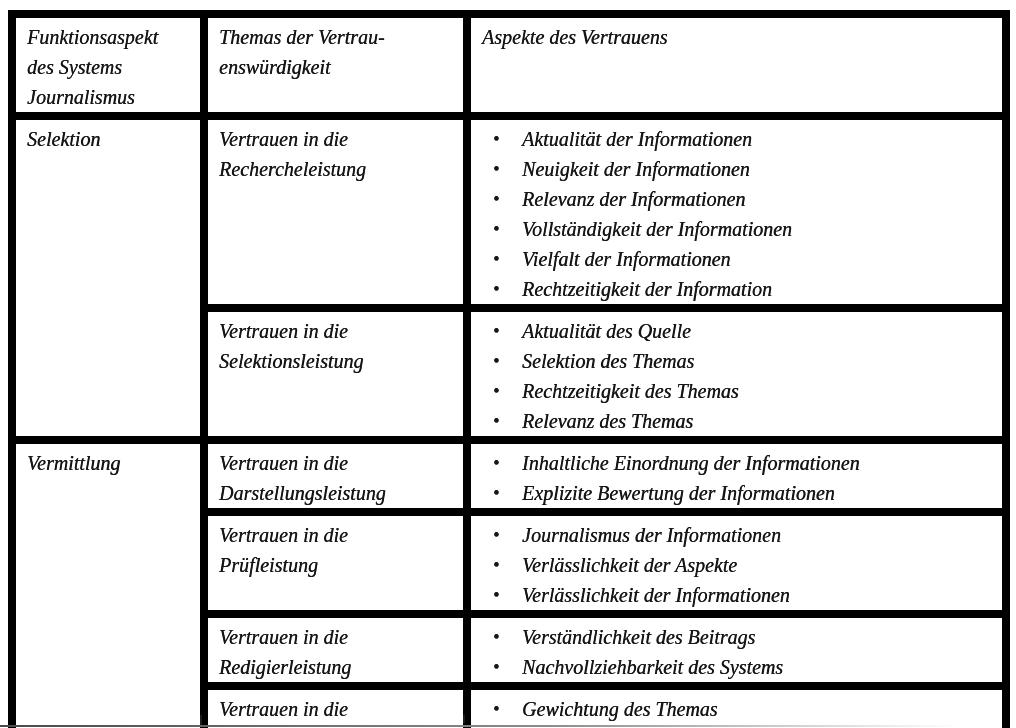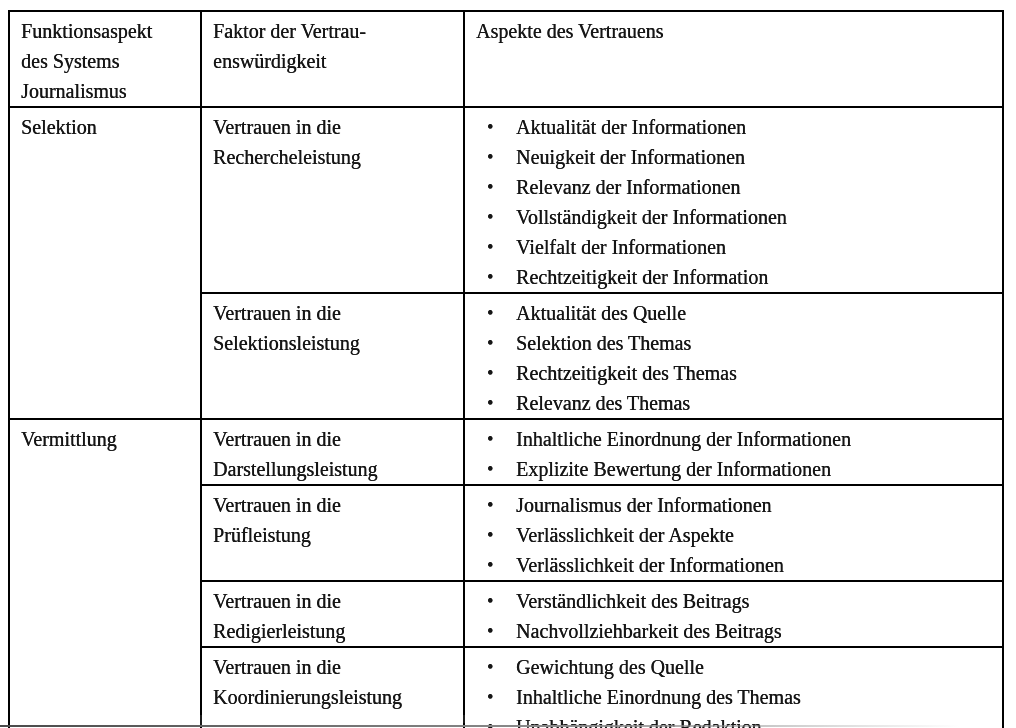--- a/index.html
+++ b/index.html
@@ -11,28 +11,29 @@
     color:#161616;
     overflow:hidden;
   }
   table.t{
     position:absolute;left:8px;top:10px;
     width:994px;
     border-collapse:collapse;
     table-layout:fixed;
   }
   .t th,.t td{
-    border:2px solid #000000;
+    border:8px solid #000000;
     vertical-align:top;
     text-align:left;
     font-size:20px;
     line-height:30px;
     font-weight:400;
     padding:4px 6px 0 11px;
     text-shadow:0.35px 0 0 currentColor;
+    font-style:italic;
   }
   col.c1{width:192px}
   col.c2{width:263px}
   col.c3{width:539px}
   .ml{white-space:pre-line;}
   td.asp{padding:4px 4px 0 0;}
   ul.aspects{margin:0;padding:0;list-style:none;}
   ul.aspects li{display:flex;padding-left:22px;}
   ul.aspects .b{flex:0 0 29px;font-size:18px;}
   
@@ -52,21 +53,21 @@
     <colgroup>
         <col class="c1">
         <col class="c2">
         <col class="c3">
       </colgroup>
     <tbody>
       <tr style="height:89px">
         <th class="ml">Funktionsaspekt
 des Systems
 Journalismus</th>
-        <th class="ml">Faktor der Vertrau-
+        <th class="ml">Themas der Vertrau-
 enswürdigkeit</th>
         <th>Aspekte des Vertrauens</th>
       </tr>
 
       <tr style="height:176px">
         <td rowspan="2">Selektion</td>
         <td class="ml">Vertrauen in die
 Rechercheleistung</td>
         <td class="asp">
           <ul class="aspects">
@@ -166,34 +167,34 @@
         <td class="ml">Vertrauen in die
 Redigierleistung</td>
         <td class="asp">
           <ul class="aspects">
             <li>
                 <span class="b">•</span>
                 <span>Verständlichkeit des Beitrags</span>
               </li>
             <li>
                 <span class="b">•</span>
-                <span>Nachvollziehbarkeit des Beitrags</span>
+                <span>Nachvollziehbarkeit des Systems</span>
               </li>
           </ul>
         </td>
       </tr>
 
       <tr style="height:87px">
         <td class="ml">Vertrauen in die
 Koordinierungsleistung</td>
         <td class="asp">
           <ul class="aspects">
             <li>
                 <span class="b">•</span>
-                <span>Gewichtung des Quelle</span>
+                <span>Gewichtung des Themas</span>
               </li>
             <li>
                 <span class="b">•</span>
                 <span>Inhaltliche Einordnung des Themas</span>
               </li>
             <li>
                 <span class="b">•</span>
                 <span>Unabhängigkeit der Redaktion</span>
               </li>
           </ul>

